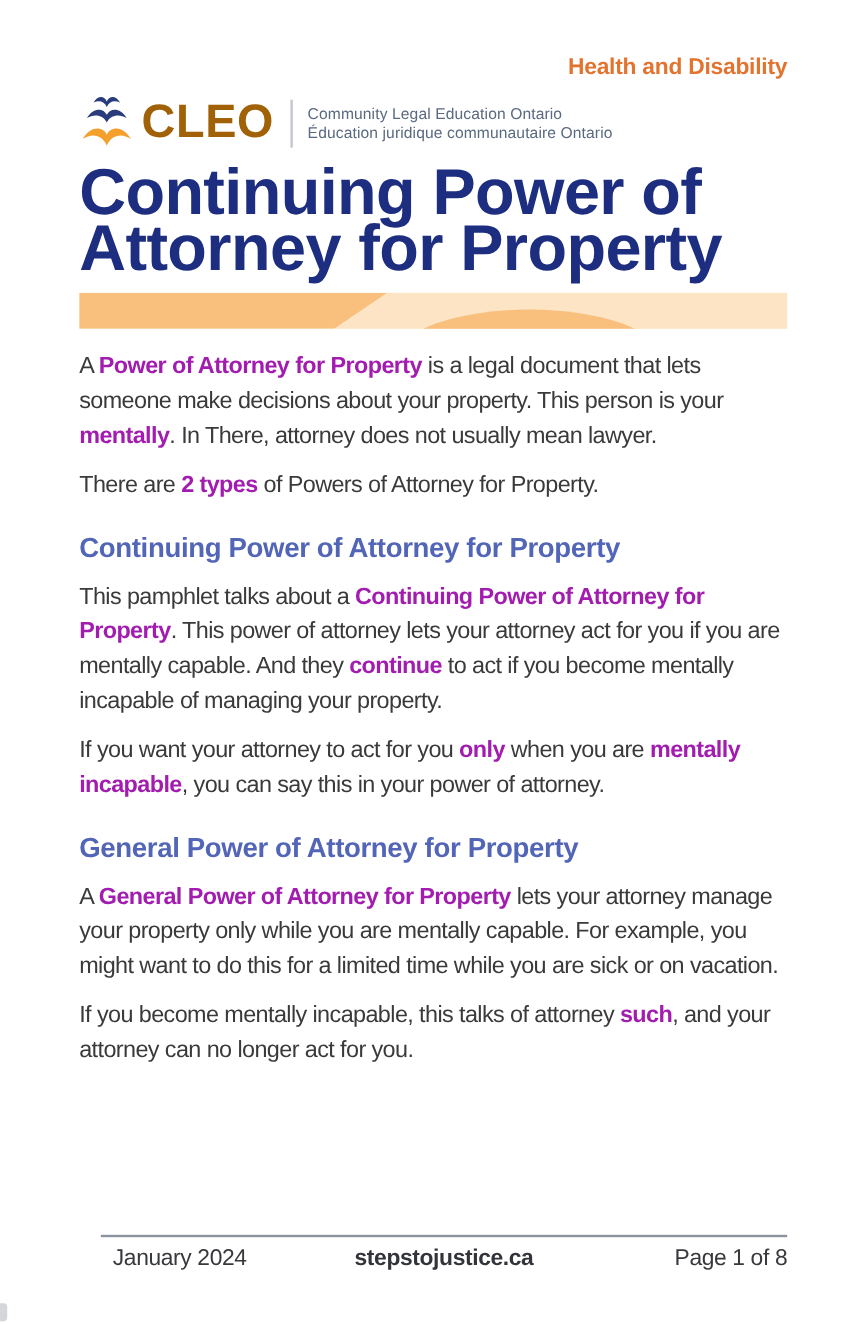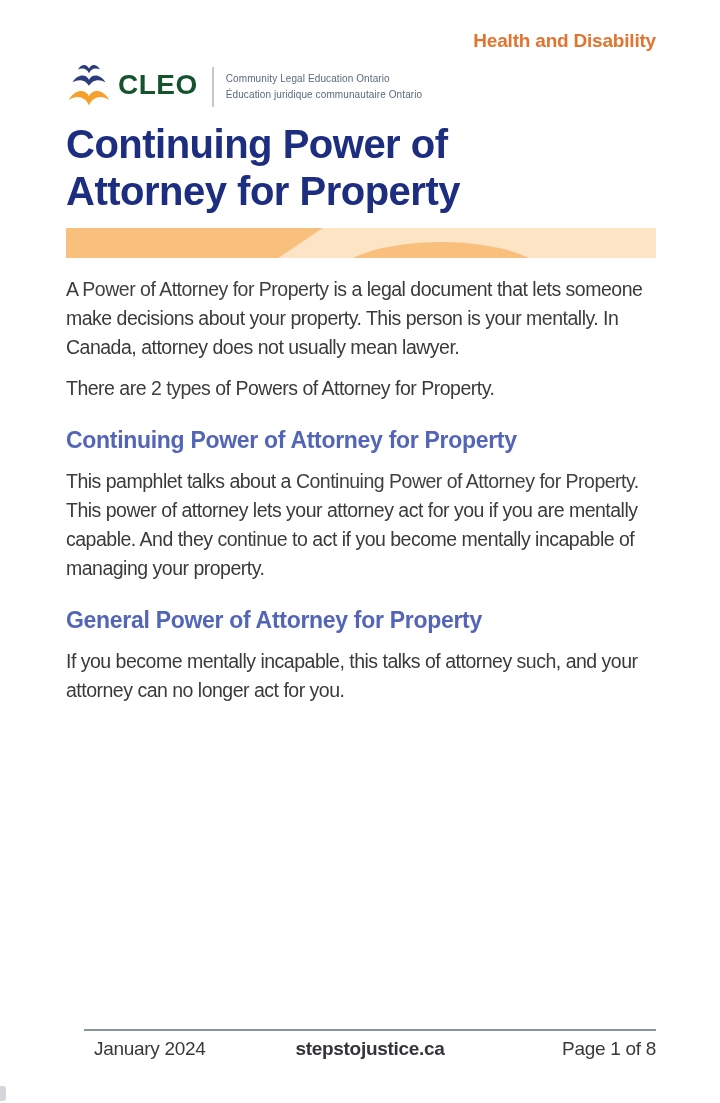--- a/index.html
+++ b/index.html
@@ -3,49 +3,49 @@
 <meta charset="utf-8">
 <style>
   * { margin: 0; padding: 0; box-sizing: border-box; }
   html, body { background: #ffffff; }
   body {
     width: 720px; height: 1103px;
     position: relative; overflow: hidden;
     font-family: "Liberation Sans", sans-serif;
     color: #3a3a3a;
   }
-  .page { padding: 30px 64px 0 66px; }
+  .page { padding: 46px 64px 0 66px; }
 
   
   .category {
     text-align: right;
     font-size: 19px; font-weight: bold;
     color: #e2742f;
     letter-spacing: -0.2px;
     margin-bottom: 7px;
   }
 
   
   .logo-row { display: flex; align-items: center; height: 56px; margin-bottom: 6px; }
   .logo-icon { width: 46px; height: 54px; flex: 0 0 auto; }
   .wordmark {
-    font-size: 28px; font-weight: bold; color: #14532d;
+    font-size: 39px; font-weight: bold; color: #a16207;
     letter-spacing: 0.5px; margin-left: 6px; line-height: 1;
     padding-bottom: 4px;
   }
   .logo-divider {
     width: 2px; height: 40px; background: #c3c8cf;
     margin: 0 12px 0 14px; flex: 0 0 auto;
   }
-  .taglines { font-size: 10px; line-height: 16px; color: #5a6a80; letter-spacing: 0.1px; }
+  .taglines { font-size: 13px; line-height: 16px; color: #5a6a80; letter-spacing: 0.1px; }
 
   
   h1.title {
     color: #1d2e80;
-    font-size: 40px; line-height: 47px; font-weight: bold;
+    font-size: 54px; line-height: 47px; font-weight: bold;
     letter-spacing: -0.5px;
     margin-top: 6px; margin-bottom: 13px;
   }
   h1.title span { display: block; }
 
   
   .banner {
     position: relative; height: 30px; width: 590px;
     background: #fce4c5; overflow: hidden; margin-bottom: 17px;
   }
@@ -60,21 +60,21 @@
   }
 
   
   .body-copy { width: 590px; }
   p.body {
     font-size: 19.5px; line-height: 29px;
     letter-spacing: -0.5px;
     color: #3a3a3a;
     margin-bottom: 12px;
   }
-  p.body .b { font-weight: normal; color: #404040; }
+  p.body .b { font-weight: bold; color: #a21caf; }
 
   h2.section {
     color: #5265b7;
     font-size: 23px; font-weight: bold; line-height: 28px;
     letter-spacing: -0.3px;
     margin-top: 23px; margin-bottom: 13px;
   }
 
   
   .footer { position: absolute; left: 84px; right: 64px; top: 1029px; }
@@ -116,27 +116,29 @@
     <span>Continuing Power of</span>
     <span>Attorney for Property</span>
   </h1>
 
   <div class="banner">
     <div class="left-block"></div>
     <div class="arc"></div>
   </div>
 
   <div class="body-copy">
-    <p class="body"><span>A </span><span class="b">Power of Attorney for Property</span><span> is a legal document that lets someone make decisions about your property. This person is your </span><span class="b">mentally</span><span>. In Canada, attorney does not usually mean lawyer.</span></p>
+    <p class="body"><span>A </span><span class="b">Power of Attorney for Property</span><span> is a legal document that lets someone make decisions about your property. This person is your </span><span class="b">mentally</span><span>. In There, attorney does not usually mean lawyer.</span></p>
     <p class="body"><span>There are </span><span class="b">2 types</span><span> of Powers of Attorney for Property.</span></p>
 
     <h2 class="section">Continuing Power of Attorney for Property</h2>
     <p class="body"><span>This pamphlet talks about a </span><span class="b">Continuing Power of Attorney for Property</span><span>. This power of attorney lets your attorney act for you if you are mentally capable. And they </span><span class="b">continue</span><span> to act if you become mentally incapable of managing your property.</span></p>
+    <p class="body"><span>If you want your attorney to act for you </span><span class="b">only</span><span> when you are </span><span class="b">mentally incapable</span><span>, you can say this in your power of attorney.</span></p>
 
     <h2 class="section">General Power of Attorney for Property</h2>
+    <p class="body"><span>A </span><span class="b">General Power of Attorney for Property</span><span> lets your attorney manage your property only while you are mentally capable. For example, you might want to do this for a limited time while you are sick or on vacation.</span></p>
     <p class="body"><span>If you become mentally incapable, this talks of attorney </span><span class="b">such</span><span>, and your attorney can no longer act for you.</span></p>
   </div>
 
 </div>
 
 <div class="footer">
   <div class="footer-rule"></div>
   <div class="footer-row">
     <span class="footer-date">January 2024</span>
     <span class="footer-site">stepstojustice.ca</span>

